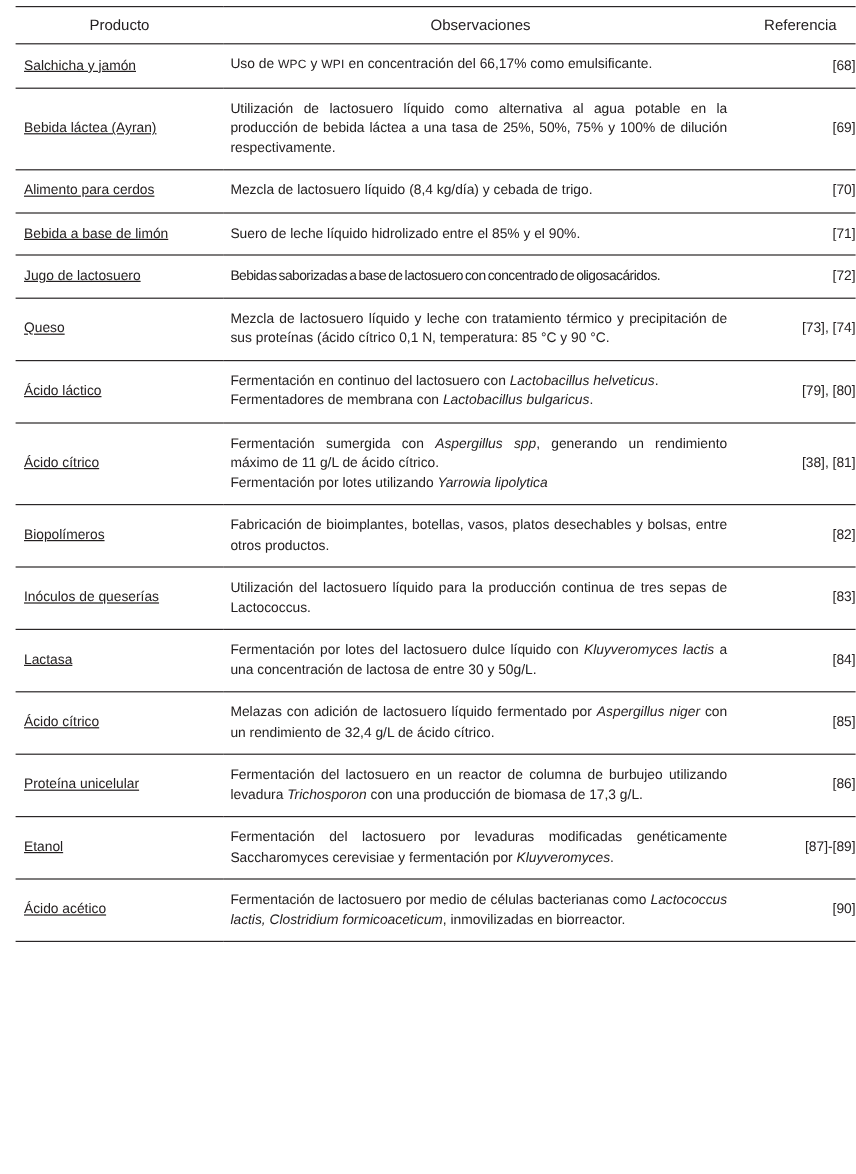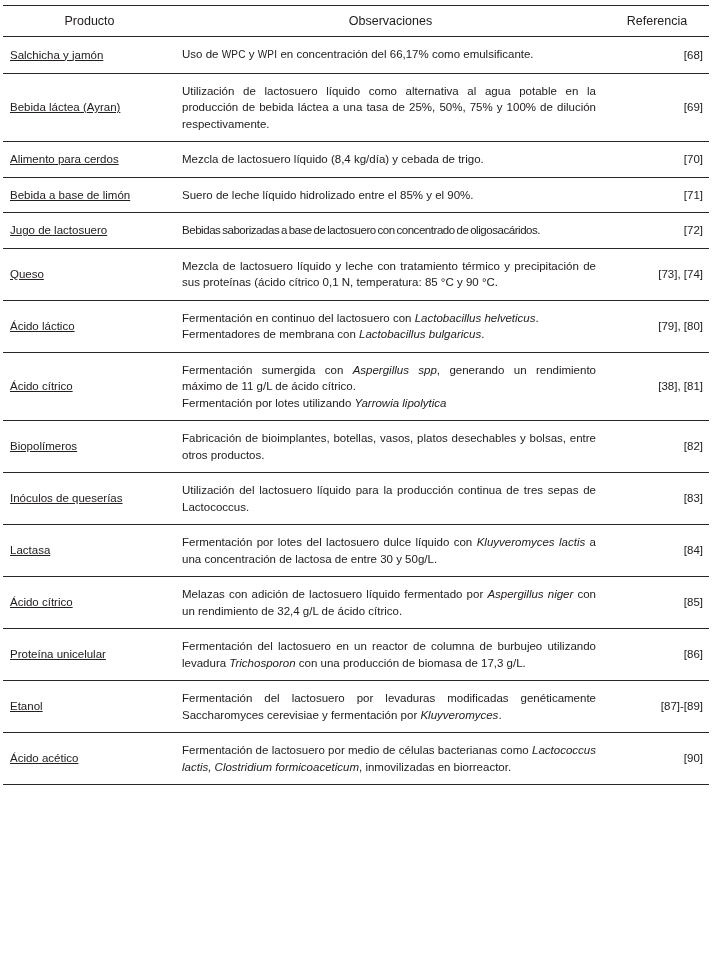--- a/index.html
+++ b/index.html
@@ -9,20 +9,21 @@
   }
   body {
     width: 713px;
     height: 978px;
     font-family: "Liberation Sans", "DejaVu Sans", sans-serif;
     color: #242021;
     overflow: hidden;
   }
   .table-wrap {
     padding: 5px 3px 0 3px;
+    margin-left: 10px;
   }
   table {
     border-collapse: collapse;
     table-layout: fixed;
     width: 706px;
   }
   thead th {
     border-top: 1.6px solid #2a2627;
     border-bottom: 1.4px solid #2a2627;
     font-weight: normal;

